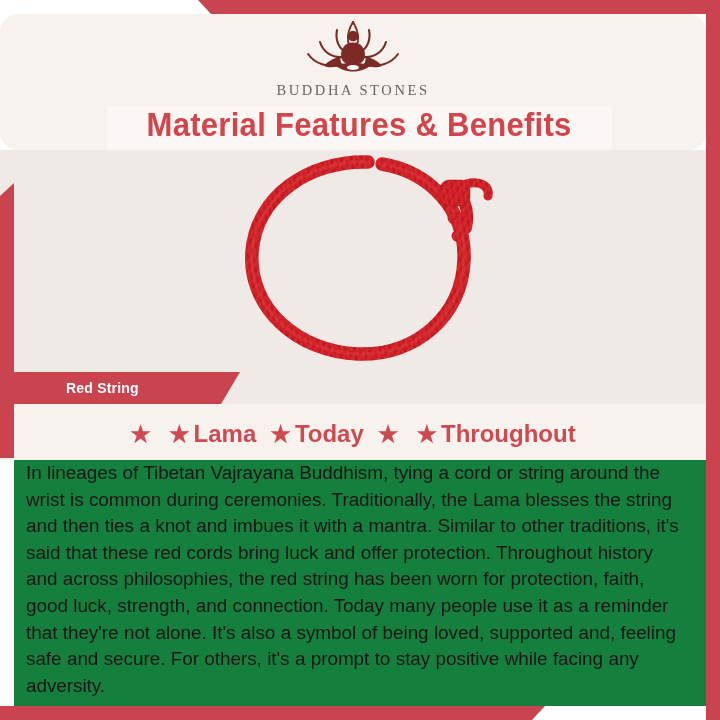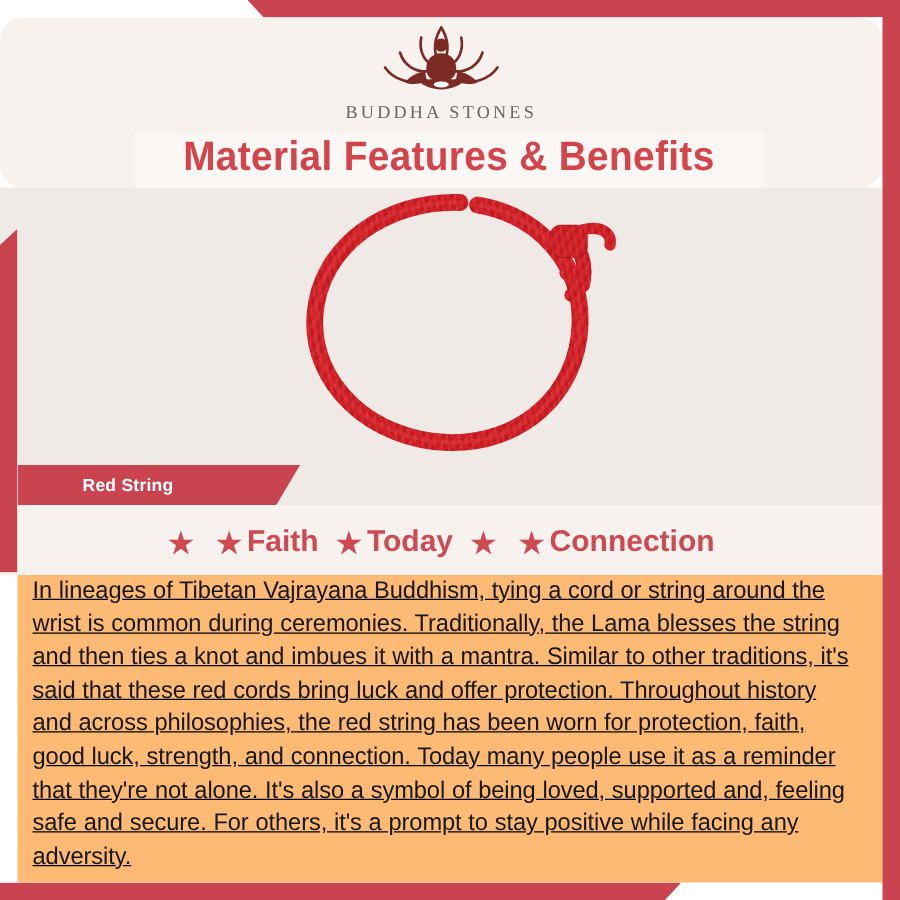--- a/index.html
+++ b/index.html
@@ -116,23 +116,22 @@
     font-family:"Liberation Sans Narrow","Liberation Sans", sans-serif;
     font-weight:bold; font-size:24px;
     white-space:nowrap;
     padding:0 7px;
   }
   .benefit .star { font-size:23px; margin-right:4px; line-height:1; }
 
   
   .body-wrap {
     position:absolute; top:460px; left:14px; width:692px; height:246px;
-    background:#fdba74;
+    background:#15803d;
     padding:0px 16px 0 12px;
-    text-decoration:underline;
   }
   .body-text {
     font-family:"Liberation Sans Narrow","Liberation Sans", sans-serif;
     font-size:19.2px;
     line-height:26.6px;
     color:#161616;
     text-align:left;
     letter-spacing:-0.05px;
     word-spacing:0.2px;
     transform:scaleX(0.985);
@@ -224,32 +223,32 @@
     <span class="label-text">Red String</span>
   </div>
 
   <div class="sub-bg"></div>
   <div class="benefits">
     <span class="benefit">
       <span class="star">★</span>
     </span>
     <span class="benefit">
       <span class="star">★</span>
-      <span>Faith</span>
+      <span>Lama</span>
     </span>
     <span class="benefit">
       <span class="star">★</span>
       <span>Today</span>
     </span>
     <span class="benefit">
       <span class="star">★</span>
     </span>
     <span class="benefit">
       <span class="star">★</span>
-      <span>Connection</span>
+      <span>Throughout</span>
     </span>
   </div>
 
   <div class="body-wrap">
     <p class="body-text">In lineages of Tibetan Vajrayana Buddhism, tying a cord or string around the wrist is common during ceremonies. Traditionally, the Lama blesses the string and then ties a knot and imbues it with a mantra. Similar to other traditions, it's said that these red cords bring luck and offer protection. Throughout history and across philosophies, the red string has been worn for protection, faith, good luck, strength, and connection. Today many people use it as a reminder that they're not alone. It's also a symbol of being loved, supported and, feeling safe and secure. For others, it's a prompt to stay positive while facing any adversity.</p>
   </div>
 
 </div>
 
 </body></html>

